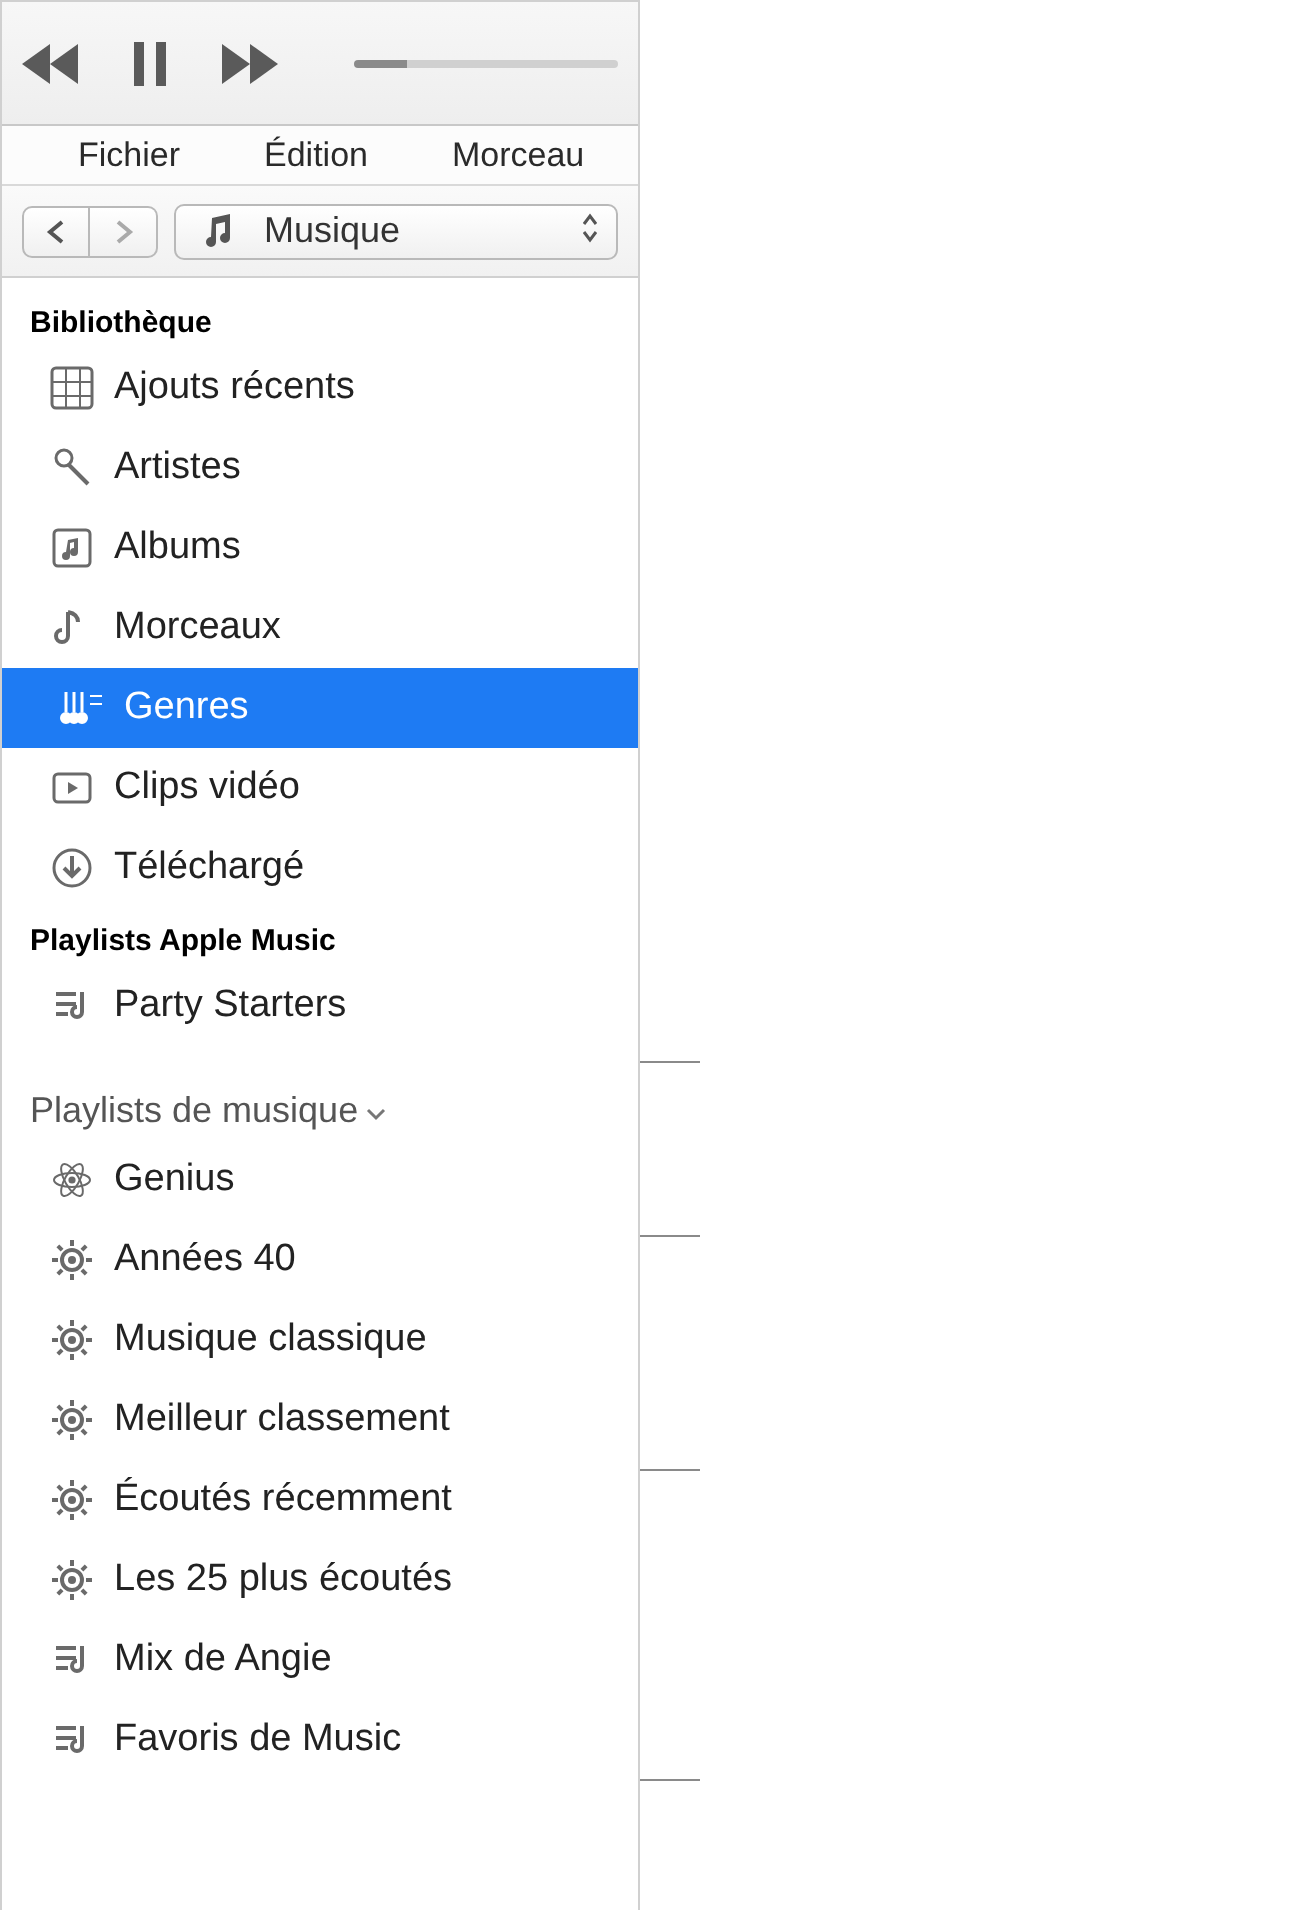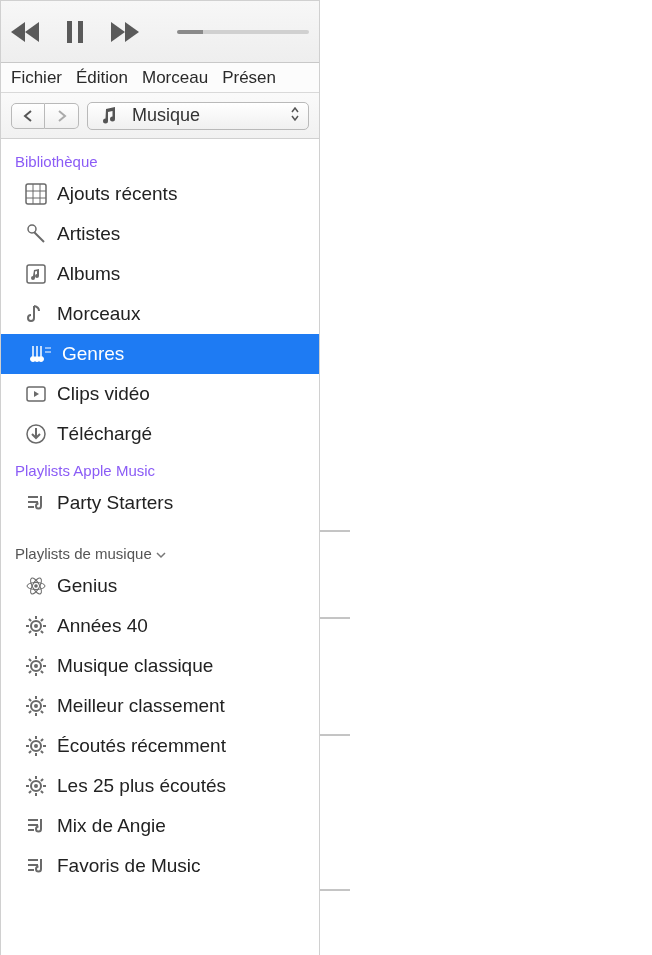--- a/index.html
+++ b/index.html
@@ -46,21 +46,21 @@
     border-bottom: 1px solid #d9d9d9;
     display: flex;
     align-items: center;
     gap: 14px;
     padding: 0 10px;
     font-size: 17px;
     color: #2a2a2a;
     white-space: nowrap;
     overflow: hidden;
   }
-  .menubar span { cursor: default; }
+  .menubar span { cursor: default; margin-left: 28px; }
   .toolbar {
     height: 46px;
     background: linear-gradient(#fafafa, #f1f1f1);
     border-bottom: 1px solid #d0d0d0;
     display: flex;
     align-items: center;
     gap: 8px;
     padding: 0 10px;
   }
   .navbtns { display: flex; }
@@ -85,26 +85,26 @@
   }
   .media-select .chev { margin-left: auto; font-size: 14px; color: #555; }
   .sidebar {
     flex: 1;
     background: #ffffff;
     overflow-y: auto;
     padding-top: 6px;
   }
   .section-header {
     font-size: 15px;
-    font-weight: 400;
-    color: #8b5cf6;
+    font-weight: 700;
+    color: #000000;
     padding: 8px 14px 4px 14px;
     text-align: left;
   }
-  .section-header.small { font-size: 15px; font-weight: 400; color: #555; display:flex; align-items:center; gap:4px;}
+  .section-header.small { font-size: 18px; font-weight: 400; color: #555; display:flex; align-items:center; gap:4px;}
   .row {
     display: flex;
     align-items: center;
     gap: 8px;
     height: 40px;
     padding: 0 14px 0 22px;
     font-size: 19px;
     color: #222;
     cursor: pointer;
   }

